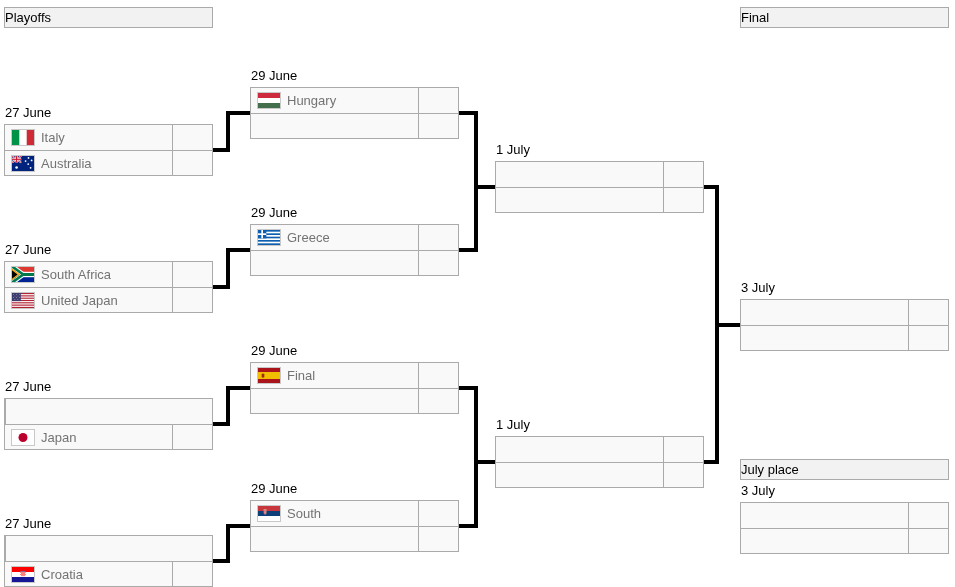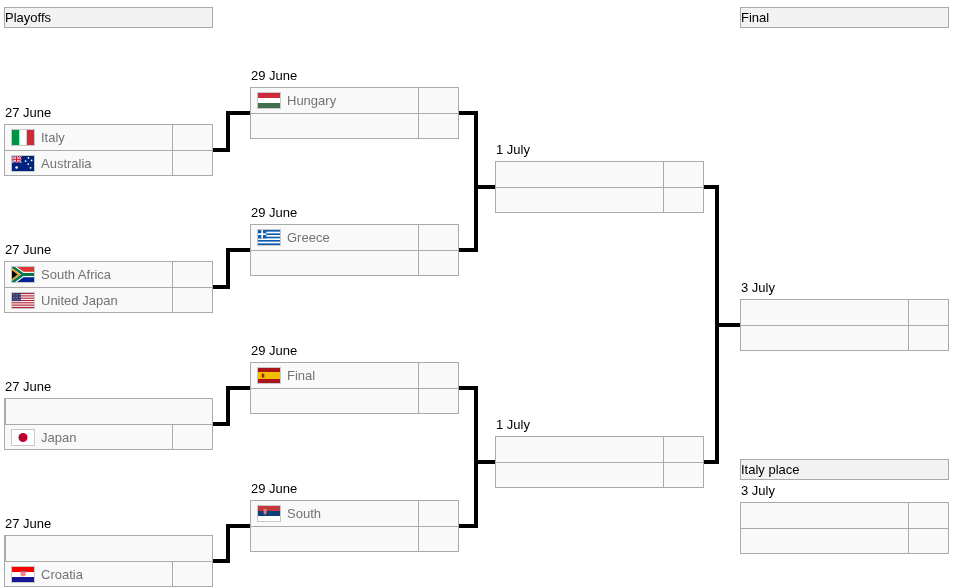--- a/index.html
+++ b/index.html
@@ -25,21 +25,21 @@
   .tlink{color:#737373;text-decoration:none;white-space:nowrap;}
   .conn{position:absolute;background:#000;}
 </style>
 </head>
 <body>
 
 <div id="bracket">
 
   <div class="hdr" style="left:4px">Playoffs</div>
   <div class="hdr" style="left:740px">Final</div>
-  <div class="hdr" style="left:740px;top:459px">Italy place</div>
+  <div class="hdr" style="left:740px;top:459px">July place</div>
 
   <div class="conn" style="left:213px;top:148px;width:17px;height:4px"></div>
   <div class="conn" style="left:226px;top:111px;width:4px;height:41px"></div>
   <div class="conn" style="left:226px;top:111px;width:24px;height:4px"></div>
   <div class="conn" style="left:213px;top:285px;width:17px;height:4px"></div>
   <div class="conn" style="left:226px;top:248px;width:4px;height:41px"></div>
   <div class="conn" style="left:226px;top:248px;width:24px;height:4px"></div>
   <div class="conn" style="left:213px;top:422px;width:17px;height:4px"></div>
   <div class="conn" style="left:226px;top:386px;width:4px;height:40px"></div>
   <div class="conn" style="left:226px;top:386px;width:24px;height:4px"></div>

